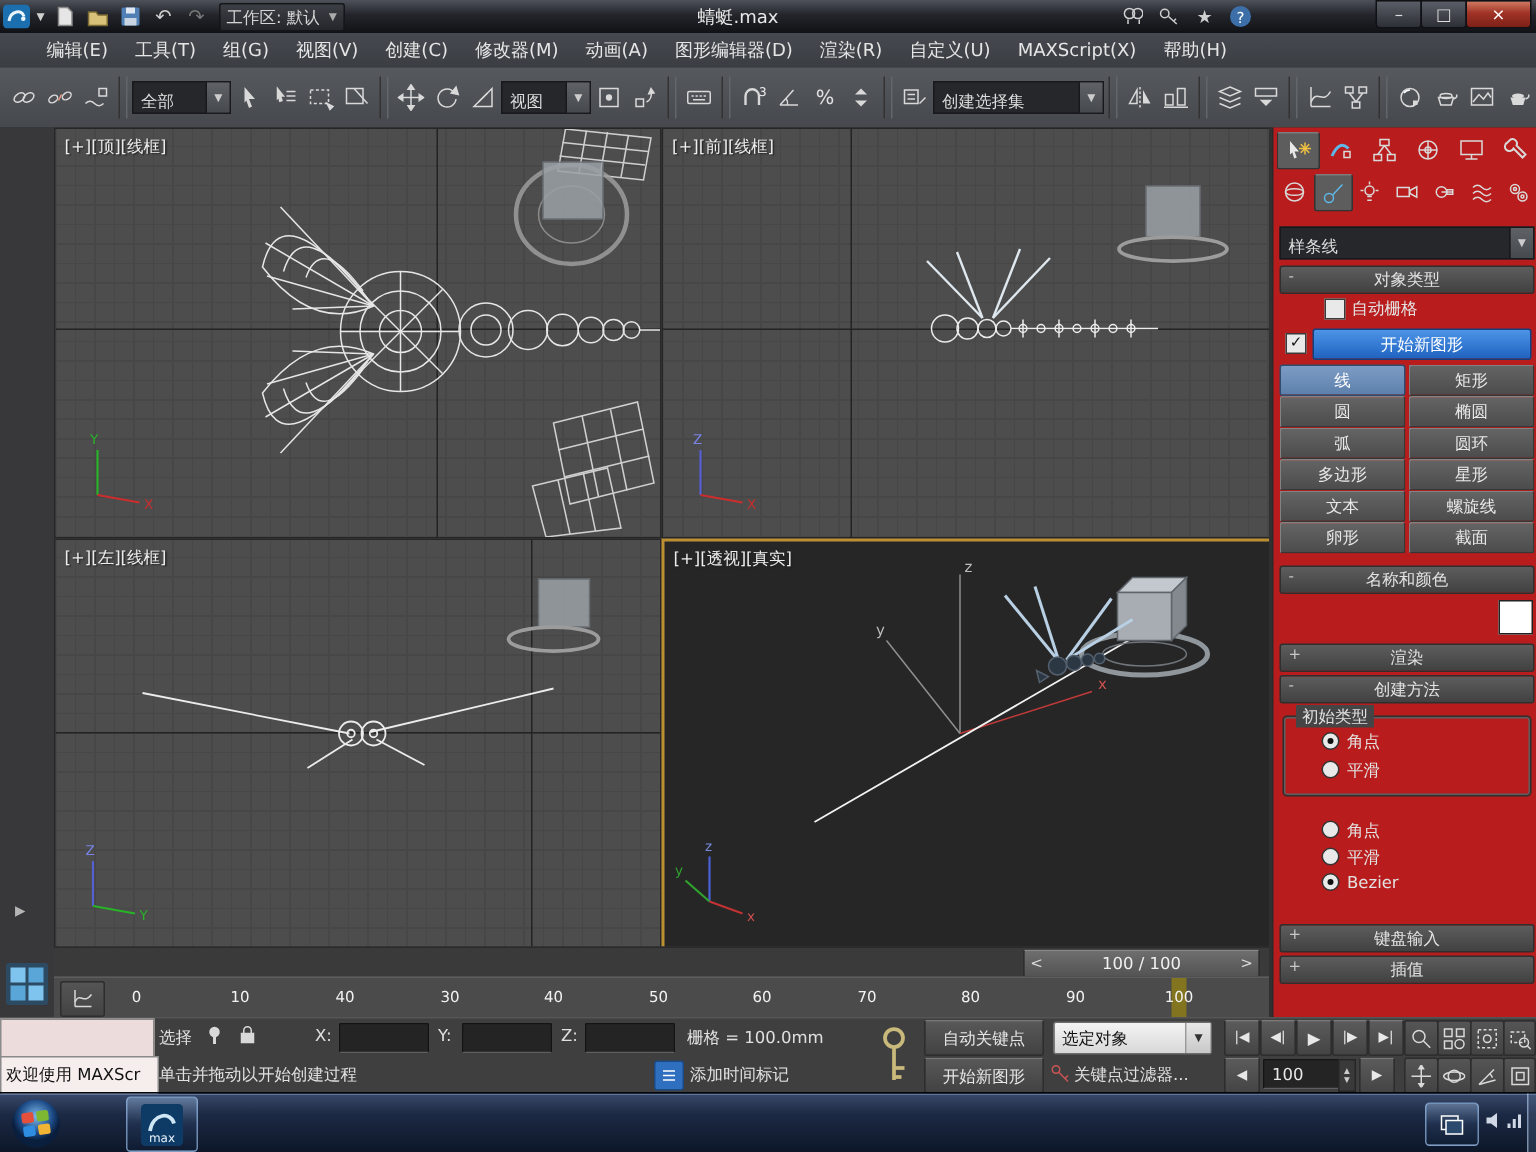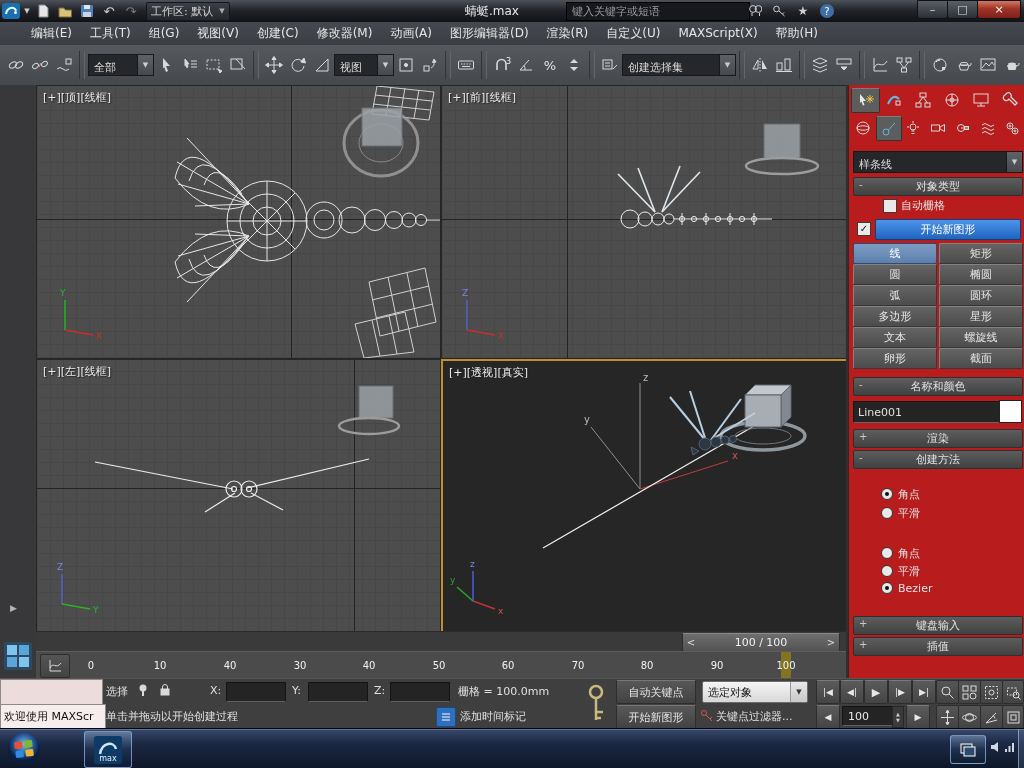--- a/index.html
+++ b/index.html
@@ -137,21 +137,20 @@
           <rect x="3" y="8" width="8" height="5" fill="#c8d4e2"></rect>
         </svg>
       </span>
     <span class="tb-ic" style="font-size:13px">↶</span>
     <span class="tb-ic" style="font-size:13px;color:#777">↷</span>
     <span class="tb-dd">
       <span>工作区: 默认</span>
       <span class="car">▼</span>
     </span>
     <span id="win-title">蜻蜓.max</span>
-    <input id="search-box" readonly="" placeholder="键入关键字或短语" style="">
     <span class="tb-ic" style="position:absolute;left:744px">
       <svg width="14" height="14" stroke="#cfcfcf" fill="none">
           <circle cx="5" cy="5" r="3.4"></circle>
           <circle cx="10.5" cy="5" r="3.4"></circle>
           <line x1="4" y1="9" x2="4" y2="12"></line>
           <line x1="11.5" y1="9" x2="11.5" y2="12"></line>
         </svg>
       </span>
     <span class="tb-ic" style="position:absolute;left:768px">
       <svg width="14" height="14" stroke="#cfcfcf" fill="none">
@@ -709,31 +708,33 @@
     <div class="pbtn" style="left:90px;top:221px">星形</div>
     <div class="pbtn" style="left:4px;top:242px">文本</div>
     <div class="pbtn" style="left:90px;top:242px">螺旋线</div>
     <div class="pbtn" style="left:4px;top:263px">卵形</div>
     <div class="pbtn" style="left:90px;top:263px">截面</div>
 
     <div class="rollout" style="top:292px">
       <span class="rico">-</span>
       <span>名称和颜色</span>
     </div>
-    <div class="pfield" style="position:absolute;left:4px;top:316px;width:140px;height:20px">Line001</div>
     <div style="position:absolute;left:150px;top:315px;width:21px;height:21px;background:#fff;border:1px solid #222"></div>
 
     <div class="rollout" style="top:344px">
       <span class="rico">+</span>
       <span>渲染</span>
     </div>
 
     <div class="rollout" style="top:365px">
       <span class="rico">-</span>
       <span>创建方法</span>
+    </div>
+    <div class="group" style="top:392px;height:52px">
+      <span class="glegend">初始类型</span>
     </div>
     <div class="rrow" style="left:32px;top:402px">
       <span class="radio on"></span><span>角点</span>
     </div>
     <div class="rrow" style="left:32px;top:421px">
       <span class="radio"></span><span>平滑</span>
     </div>
     <div class="rrow" style="left:32px;top:461px">
       <span class="radio"></span><span>角点</span>
     </div>

